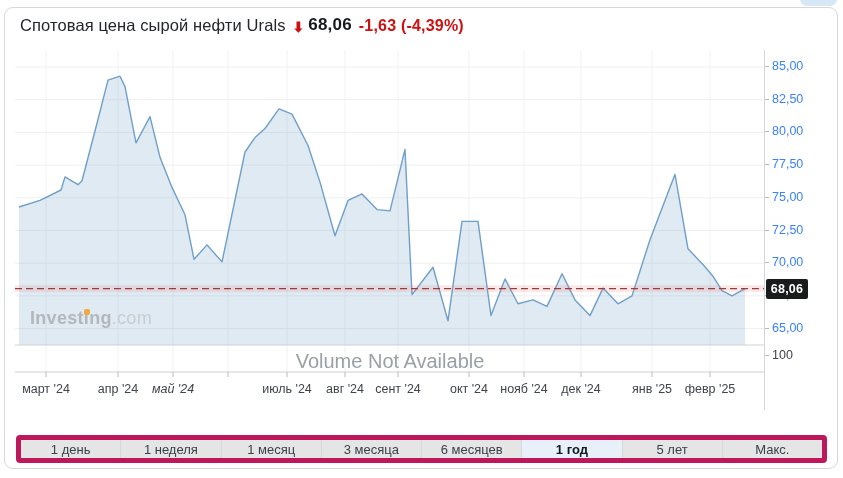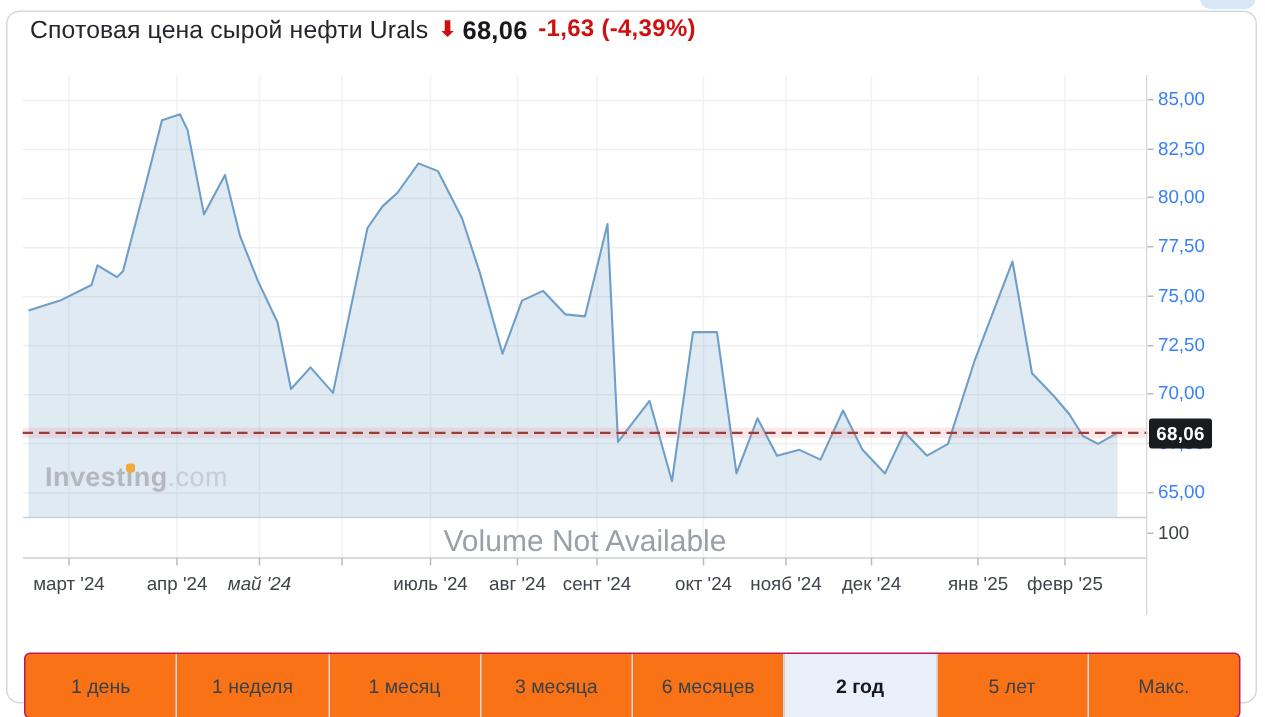--- a/index.html
+++ b/index.html
@@ -1,38 +1,38 @@
 <!DOCTYPE html>
 <html><head>
 <meta charset="utf-8">
 <style>
   html,body{margin:0;padding:0;background:#ffffff;font-family:"Liberation Sans",sans-serif;}
   .page{position:relative;width:843px;height:478px;background:#fff;overflow:hidden;}
   .card{position:absolute;left:4px;top:7px;width:832px;height:460px;border:1px solid #d5d8db;border-radius:9px;background:#fff;}
   .sliver{position:absolute;left:800px;top:-8px;width:37px;height:14px;border-radius:7px;background:#d7e7f6;}
-  .header{position:absolute;left:20px;top:11px;height:24px;white-space:nowrap;display:flex;align-items:flex-start;}
+  .header{position:absolute;left:20px;top:11px;height:24px;white-space:nowrap;display:flex;align-items:flex-end;}
   .title{font-size:16.5px;color:#23262a;letter-spacing:.1px;}
   .arrow{color:#cf1010;font-size:14px;font-weight:700;margin:0 4px 0 7px;}
   .price{font-size:17px;font-weight:700;color:#17191c;margin-right:7px;letter-spacing:.2px;}
   .change{font-size:16px;font-weight:600;color:#cf1010;letter-spacing:.2px;}
   #plot-svg{position:absolute;left:15px;top:50px;display:block;}
   .ylab{position:absolute;left:772px;width:48px;height:15px;font-size:12.5px;color:#3b82f6;line-height:15px;}
   .ylab::before{content:"";position:absolute;left:-7px;top:7px;width:4px;height:1px;background:#b6babf;}
   .xlab{position:absolute;top:382px;height:15px;font-size:12.5px;color:#3f444b;line-height:15px;white-space:nowrap;transform:translateX(-50%);}
   .badge{position:absolute;left:766px;width:42px;height:20px;background:#191b1d;color:#fff;
          font-size:12.5px;font-weight:700;text-align:center;line-height:20px;border-radius:2px;letter-spacing:.2px;}
   .vol-label{position:absolute;left:772px;top:348px;font-size:12.5px;color:#3f444b;}
   .vol-label::before{content:"";position:absolute;left:-7px;top:7px;width:4px;height:1px;background:#b6babf;}
   .vol-note{position:absolute;left:15px;top:350px;width:750px;text-align:center;font-size:20px;color:#9aa0a7;}
   .watermark{position:absolute;left:30px;top:308px;font-size:18px;font-weight:700;color:#b4b7bc;letter-spacing:.3px;}
   .watermark .idot{position:relative;}
   .watermark .idot::before{content:"";position:absolute;left:0px;top:1px;width:6px;height:6px;background:#f0a93c;border-radius:2px;}
   .watermark .com{font-weight:400;color:#c9ccd1;}
-  .tf-row{position:absolute;left:16px;top:435px;width:811px;height:44px;display:flex;
-          border:1px solid #be185d;border-radius:4px;box-sizing:border-box;background:#f97316;}
+  .tf-row{position:absolute;left:16px;top:435px;width:811px;height:28px;display:flex;
+          border:5px solid #be185d;border-radius:4px;box-sizing:border-box;background:#e5e5e5;}
   .tfbtn{flex:1;display:flex;align-items:center;justify-content:center;font-size:13px;color:#3a4148;
          border-right:1px solid #d6d9dc;cursor:pointer;white-space:nowrap;}
   .tfbtn:last-child{border-right:none;}
   .tfbtn.active{background:#e8f1fa;font-weight:700;color:#15181c;}
 </style>
 </head>
 <body>
 
 <div class="page">
   <div class="card"></div>
@@ -118,17 +118,17 @@
   <div class="vol-note">Volume Not Available</div>
 
   <div class="watermark"><span>Invest</span><span class="idot">i</span><span>ng</span><span class="com">.com</span></div>
 
   <div class="tf-row" id="tf-row">
       <div class="tfbtn">1 день</div>
       <div class="tfbtn">1 неделя</div>
       <div class="tfbtn">1 месяц</div>
       <div class="tfbtn">3 месяца</div>
       <div class="tfbtn">6 месяцев</div>
-      <div class="tfbtn active" style="background: rgb(232, 241, 250);">2 год</div>
+      <div class="tfbtn active" style="background: rgb(232, 241, 250);">1 год</div>
       <div class="tfbtn">5 лет</div>
       <div class="tfbtn">Макс.</div>
     </div>
 </div>
 
 </body></html>

